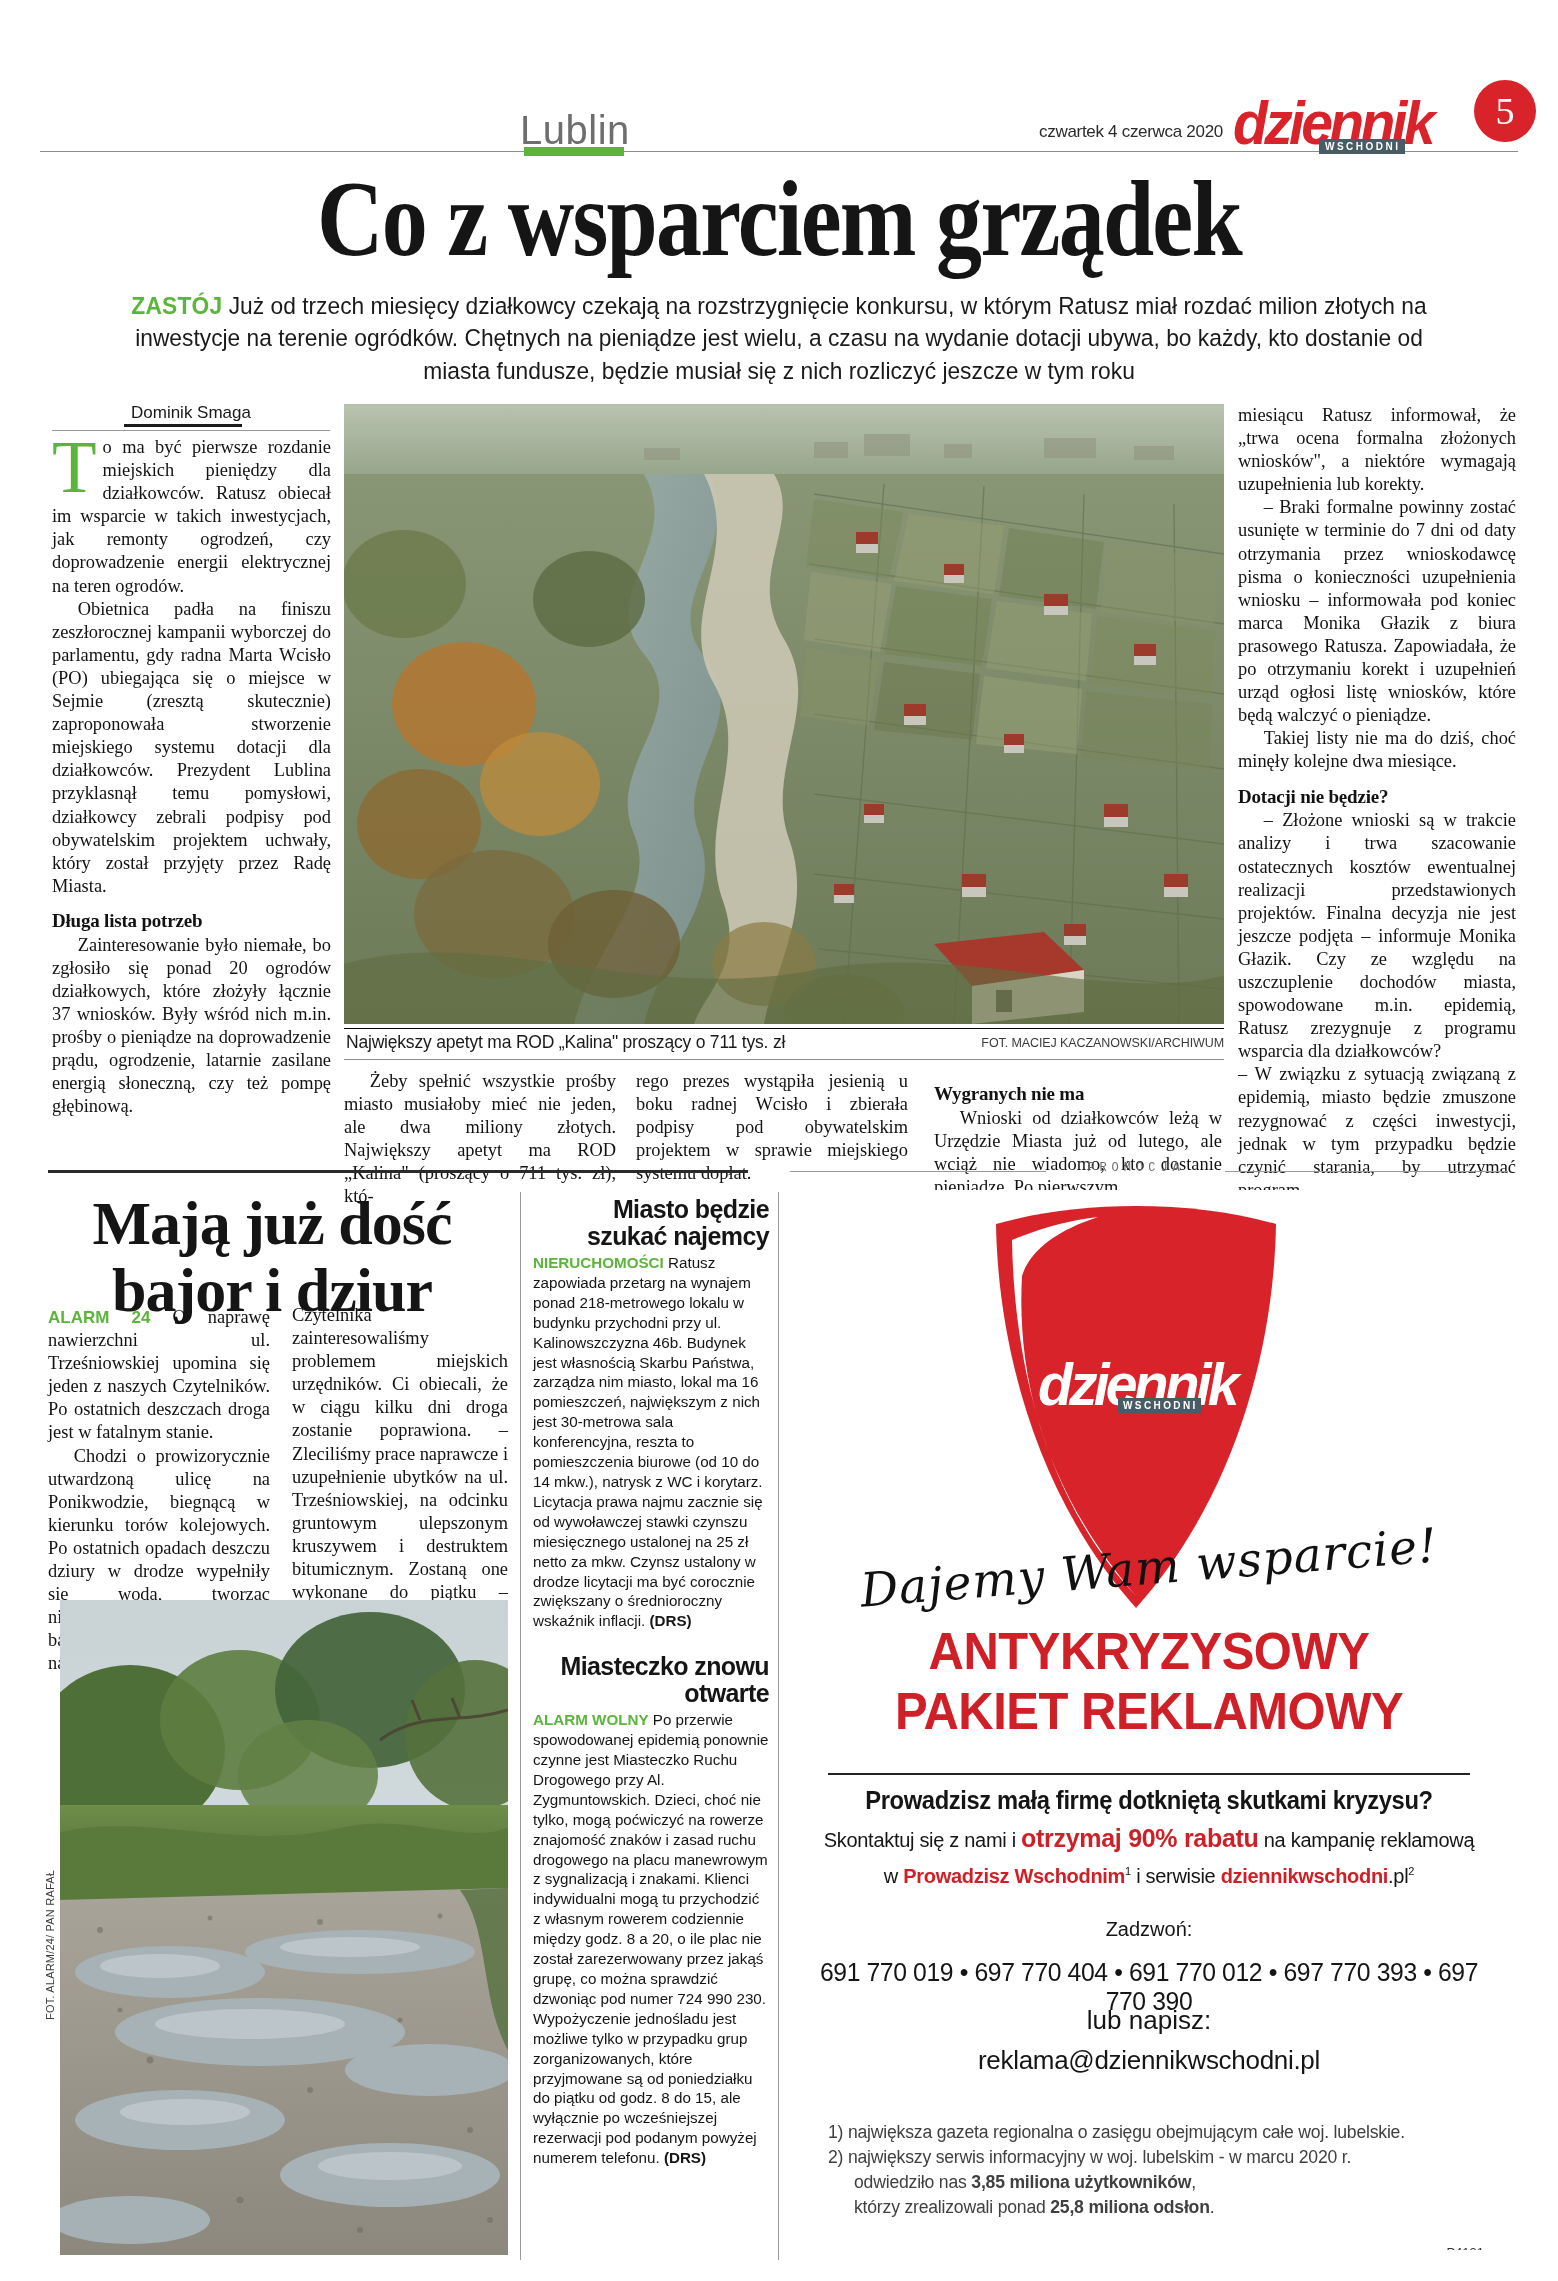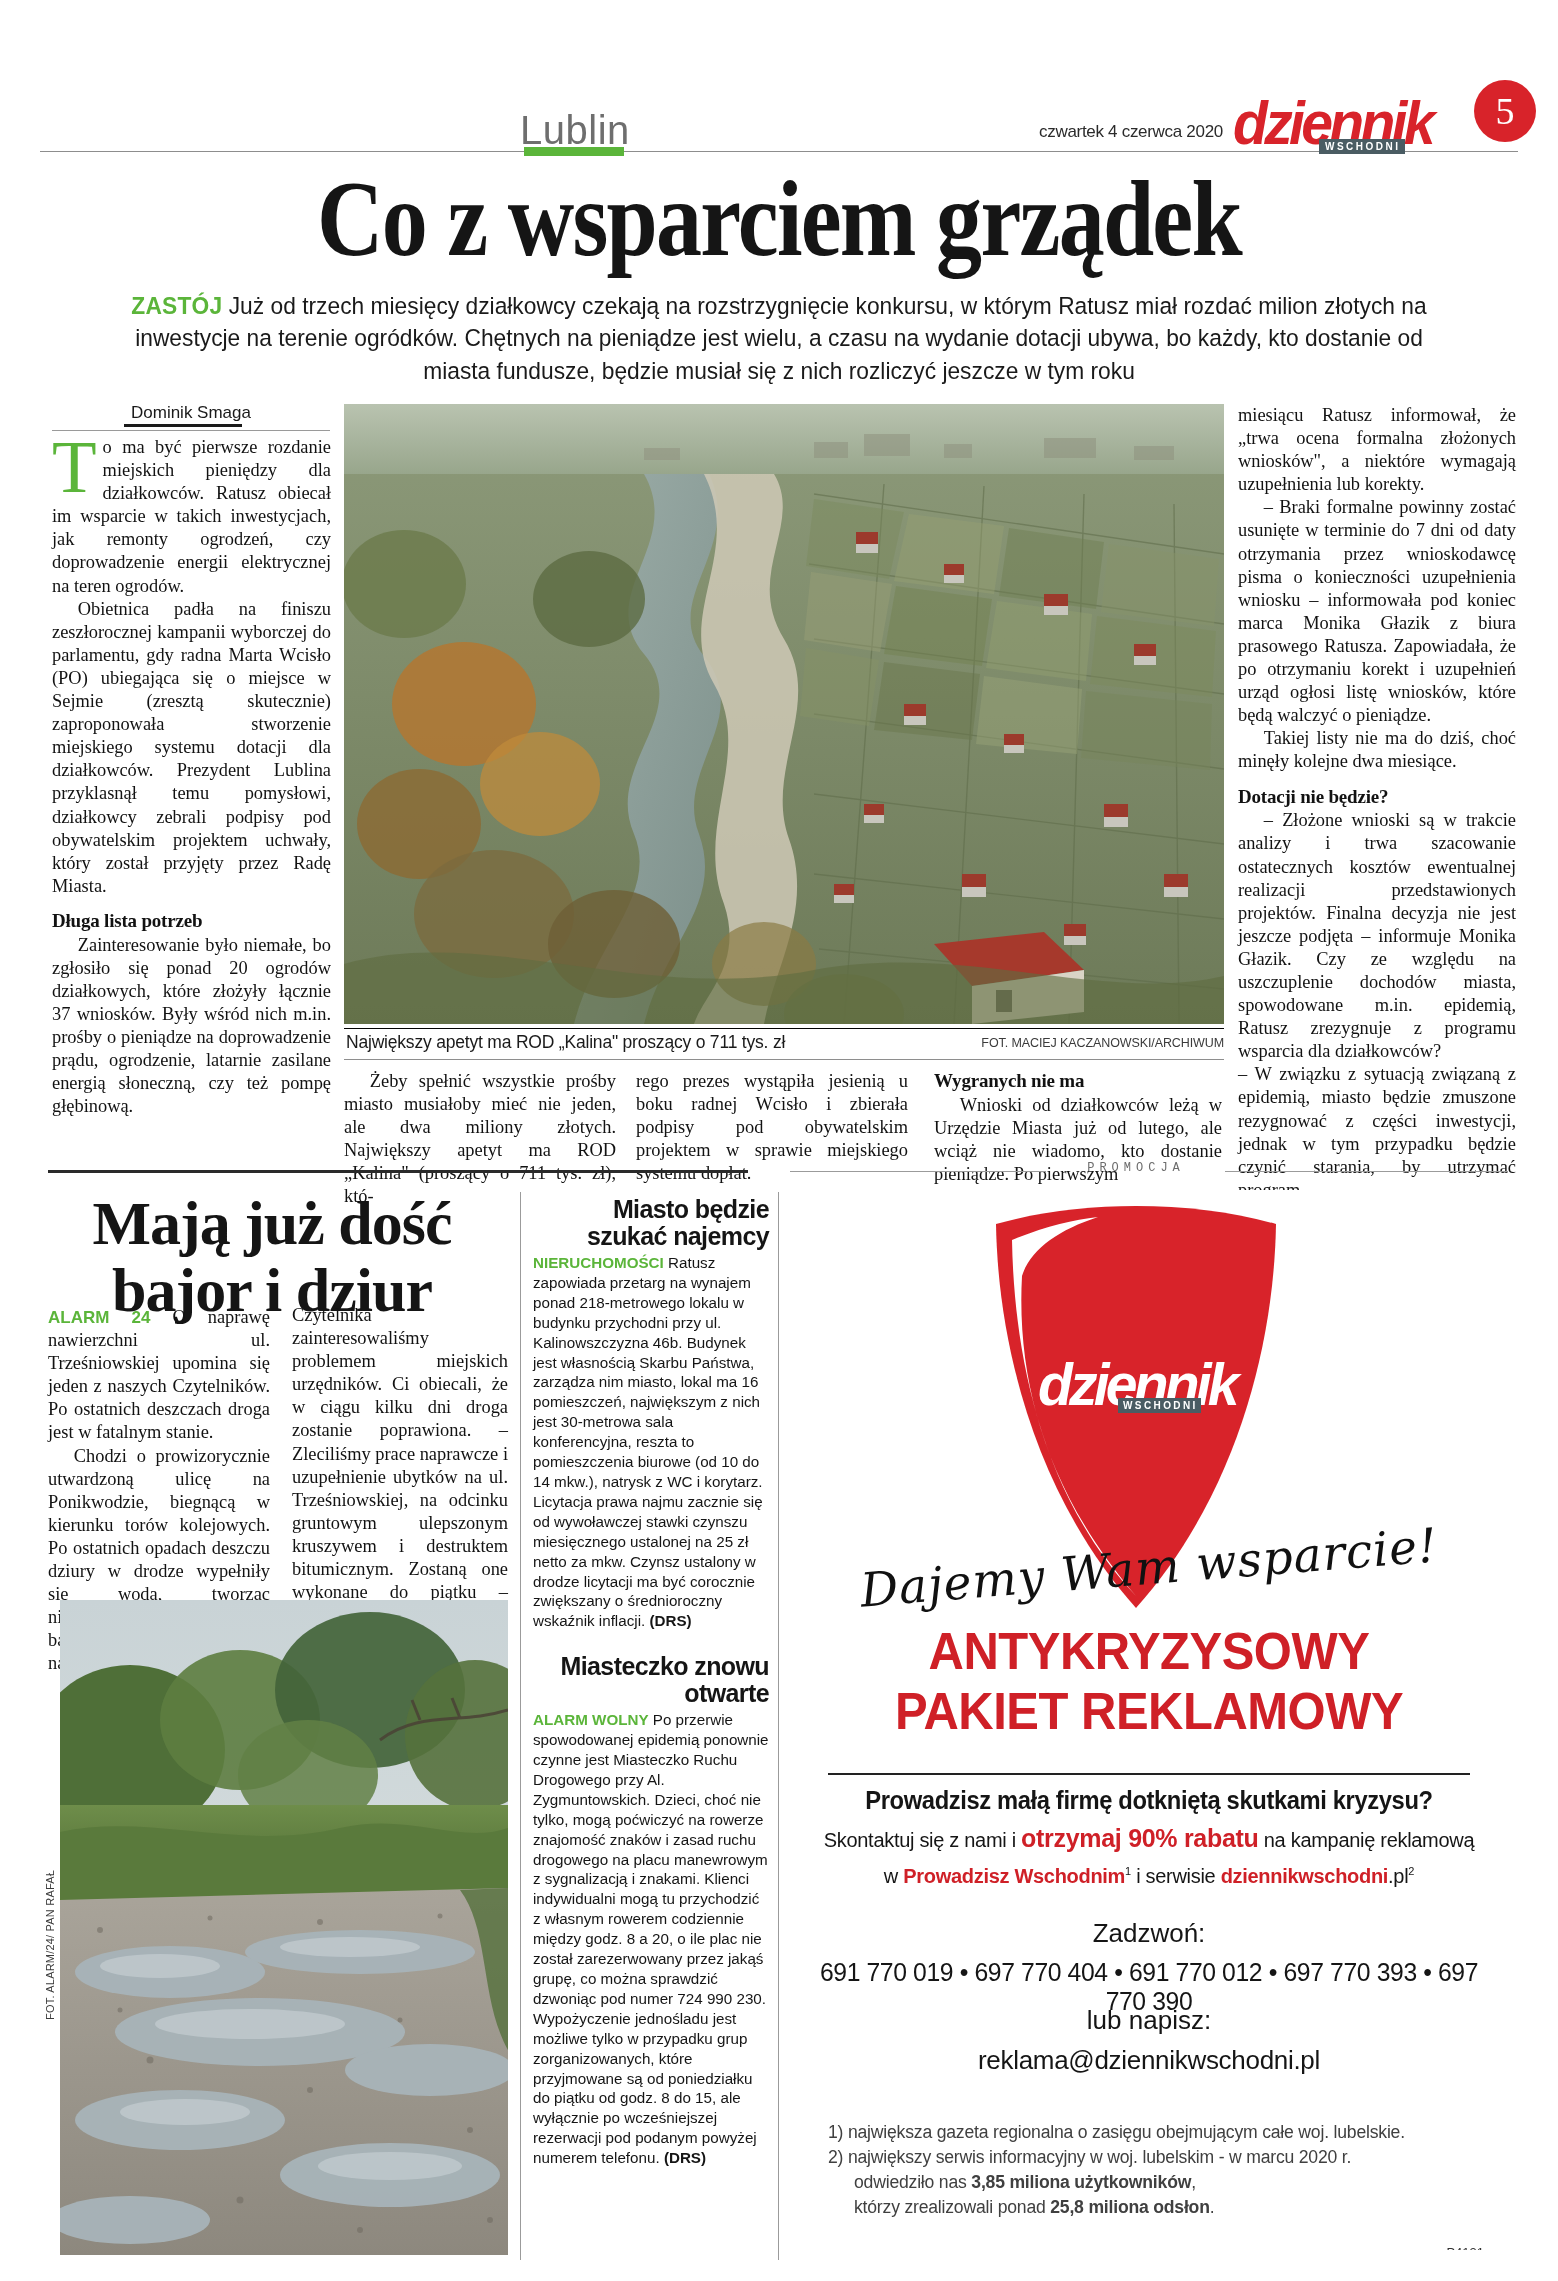--- a/index.html
+++ b/index.html
@@ -364,21 +364,21 @@
     color: #151515;
     letter-spacing: -.3px;
   }
   .ad-sub2 b { color: #cf2027; }
   .ad-sub2 sup { font-size: 11px; }
   .ad-call {
     position: absolute;
     left: 0; top: 728px; width: 718px;
     text-align: center;
     font-family: "Liberation Sans", sans-serif;
-    font-size: 26px;
+    font-size: 20px;
     color: #151515;
   }
   .ad-phones {
     position: absolute;
     left: 0; top: 768px; width: 718px;
     text-align: center;
     font-family: "Liberation Sans", sans-serif;
     font-size: 25.5px;
     color: #151515;
     letter-spacing: -.4px;
@@ -570,21 +570,21 @@
   <div class="photo-credit">FOT. MACIEJ KACZANOWSKI/ARCHIWUM</div>
   <div class="caption-rule-bot"></div>
 
   <div class="col" id="col2">
     <p>Żeby spełnić wszystkie prośby miasto musiałoby mieć nie jeden, ale dwa miliony złotych. Największy apetyt ma ROD „Kalina" (proszący o 711 tys. zł), któ-</p>
   </div>
   <div class="col" id="col3">
     <p class="noind">rego prezes wystąpiła jesienią u boku radnej Wcisło i zbierała podpisy pod obywatelskim projektem w sprawie miejskiego systemu dopłat.</p>
   </div>
   <div class="col" id="col4">
-    <h4 style="margin-top:3px">Wygranych nie ma</h4>
+    <h4 style="margin-top:16px">Wygranych nie ma</h4>
     <p>Wnioski od działkowców leżą w Urzędzie Miasta już od lutego, ale wciąż nie wiadomo, kto dostanie pieniądze. Po pierwszym</p>
   </div>
 
   <div class="col" id="col-right">
     <p class="noind">miesiącu Ratusz informował, że „trwa ocena formalna złożonych wniosków", a niektóre wymagają uzupełnienia lub korekty.</p>
     <p>– Braki formalne powinny zostać usunięte w terminie do 7 dni od daty otrzymania przez wnioskodawcę pisma o konieczności uzupełnienia wniosku – informowała pod koniec marca Monika Głazik z biura prasowego Ratusza. Zapowiadała, że po otrzymaniu korekt i uzupełnień urząd ogłosi listę wniosków, które będą walczyć o pieniądze.</p>
     <p>Takiej listy nie ma do dziś, choć minęły kolejne dwa miesiące.</p>
     <h4>Dotacji nie będzie?</h4>
     <p>– Złożone wnioski są w trakcie analizy i trwa szacowanie ostatecznych kosztów ewentualnej realizacji przedstawionych projektów. Finalna decyzja nie jest jeszcze podjęta – informuje Monika Głazik. Czy ze względu na uszczuplenie dochodów miasta, spowodowane m.in. epidemią, Ratusz zrezygnuje z programu wsparcia dla działkowców?</p>
     <p class="noind">– W związku z sytuacją związaną z epidemią, miasto będzie zmuszone rezygnować z części inwestycji, jednak w tym przypadku będzie czynić starania, by utrzymać program.</p>

